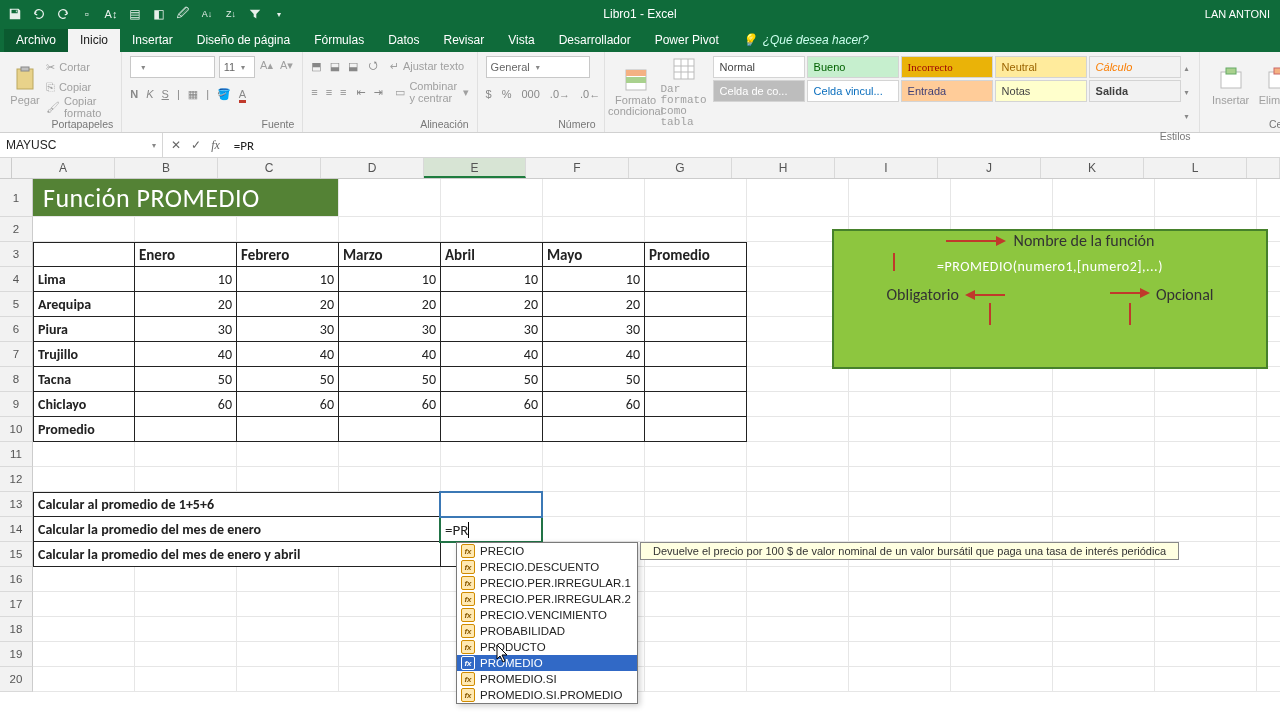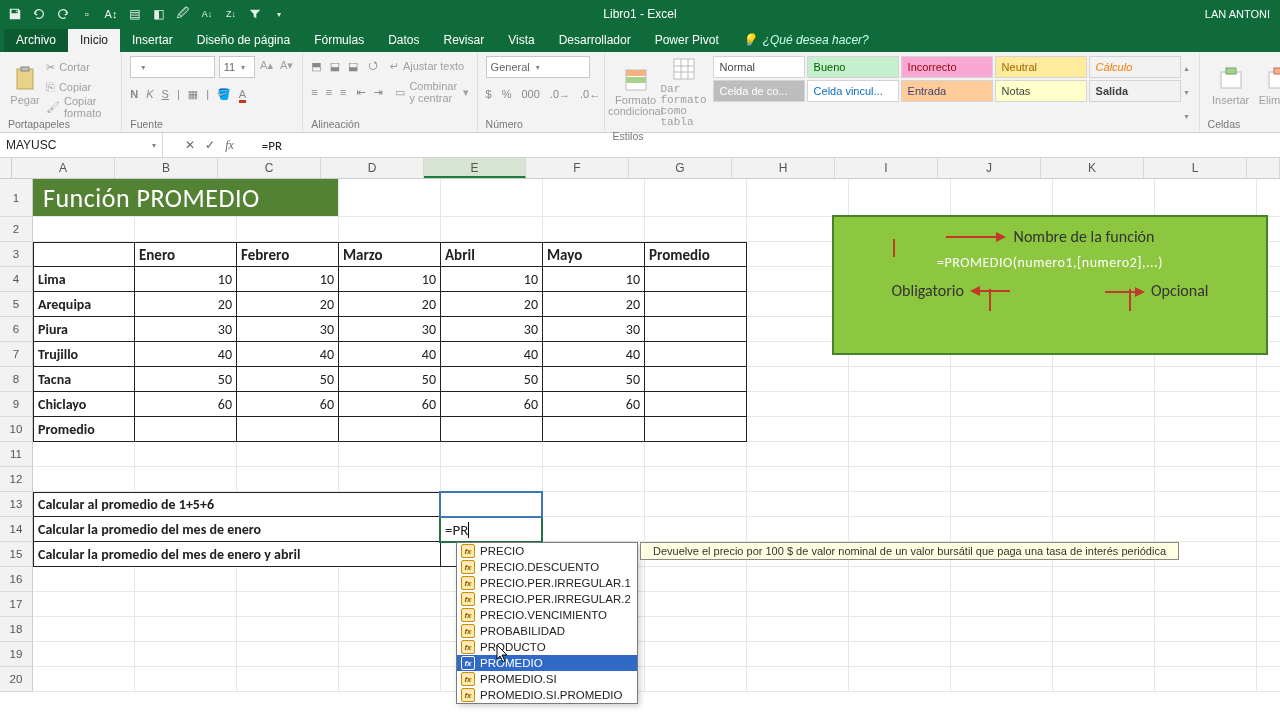--- a/index.html
+++ b/index.html
@@ -11,41 +11,41 @@
   .titlebar .user { margin-left:auto; padding-right:10px; font-size:11px;}
   
   .tabs { background:#0f6b3a; height:24px; display:flex; align-items:flex-end; padding-left:4px; color:#fff; font-size:12px;}
   .tab { padding:4px 12px 5px; cursor:default;}
   .tab.file { background:#0b5a30; }
   .tab.active { background:#f3f3f3; color:#1a1a1a;}
   .tab.tellme { display:flex; align-items:center; gap:5px; color:#cfe; font-style:italic;}
   
   .ribbon { background:#f3f3f3; border-bottom:1px solid #d0d0d0; height:80px; display:flex; font-size:11px; color:#444;}
   .group { border-right:1px solid #e0e0e0; padding:4px 8px 2px; display:flex; flex-direction:column; position:relative;}
-  .group-label { text-align:left; color:#777; font-size:10.5px; margin-top:auto; padding-top:2px;}
+  .group-label { text-align:right; color:#777; font-size:10.5px; margin-top:auto; padding-top:2px;}
   .dim { color:#a0a0a0;}
   .big-btn { display:flex; flex-direction:column; align-items:center; justify-content:center; width:46px; gap:2px;}
   .big-btn svg, .big-btn .bb-icon { width:26px; height:26px;}
   .mini { display:flex; align-items:center; gap:4px; height:18px;}
   .combo { border:1px solid #c8c8c8; background:#fff; height:20px; display:inline-flex; align-items:center; padding:0 4px; color:#666; font-size:11px; gap:6px;}
   .combo .dd { font-size:8px; color:#888;}
   .btnrow { display:flex; gap:8px; align-items:center; height:20px; color:#888;}
   .sq { width:16px; height:16px; display:inline-flex; align-items:center; justify-content:center; border:1px solid transparent;}
   .style-cell { width:78px; height:20px; border:1px solid #d4d4d4; display:flex; align-items:center; padding:0 6px; font-size:11px; background:#fff;}
   .style-cell.green { background:#c6efce; color:#006100;}
-  .style-cell.red { background:#f9a8d4; color:#9c0006;}
+  .style-cell.red { background:#eab308; color:#9c0006;font-family:Liberation Serif, serif;}
   .style-cell.yellow { background:#ffeb9c; color:#9c6500;}
   .style-cell.calc { background:#f2f2f2; color:#fa7d00; font-style:italic;}
   .style-cell.sel { background:#bdbdbd; color:#fff;}
   .style-cell.link { color:#0a6ebd;}
   .style-cell.input { background:#ffcc99; color:#3f3f76;}
   .style-cell.note { background:#ffffcc;}
   .style-cell.out { background:#f2f2f2; color:#3f3f3f; font-weight:bold;}
   
-  .fbar { height:24px; border-bottom:1px solid #d6d6d6; display:flex; align-items:center; background:#fff; font-size:12px;gap:14px;}
+  .fbar { height:24px; border-bottom:1px solid #d6d6d6; display:flex; align-items:center; background:#fff; font-size:12px;}
   .namebox { width:150px; border-right:1px solid #d6d6d6; height:100%; display:flex; align-items:center; padding:0 6px; justify-content:space-between;}
   .fx-btns { display:flex; align-items:center; gap:10px; padding:0 8px; color:#666;}
   .fx-lbl { font-style:italic; font-family: "Cambria Math", serif; color:#666;}
   .formula-input { flex:1; padding:0 6px; font-family: Calibri, Arial, sans-serif; font-size:13px;}
   
   .sheet { position:relative; font-family: Calibri, Arial, sans-serif; font-size:14px;}
   .colhdr-row { display:flex; height:20px; background:#f2f2f2; border-bottom:1px solid #ccc;}
   .corner { width:32px; border-right:1px solid #ccc; background:#f2f2f2;}
   .colhdr { border-right:1px solid #d9d9d9; text-align:center; color:#555; font-size:12px; line-height:20px; font-family: "Segoe UI", Arial, sans-serif;}
   .colhdr.sel { background:#d7e4d4; border-bottom:2px solid #1e7c3e; box-sizing:border-box;}
@@ -72,21 +72,21 @@
   .active-edit.inner { border-color:#217346; pointer-events:auto; display:flex; align-items:center; padding:0 4px; font-size:15px;}
   
   .ac { position:absolute; background:#fff; border:1px solid #7a7a7a; font-family: "Segoe UI", Arial, sans-serif; font-size:11.5px; width:180px; box-shadow: 2px 2px 6px rgba(0,0,0,0.2);}
   .ac-list { max-height:160px; overflow-y:scroll;}
   .ac-item { display:flex; align-items:center; gap:5px; padding:1px 4px; cursor:default;}
   .ac-item.sel { background:#3169c6; color:#fff;}
   .ac-item .fi { width:12px; height:12px; border:1px solid #d08b00; border-radius:2px; background:#ffe9b3; display:flex; align-items:center; justify-content:center; font-size:8px; color:#8a5a00; font-style:italic; font-weight:bold;}
   .ac-item.sel .fi { border-color:#fff; background:transparent; color:#fff;}
   .ac-tip { position:absolute; background:#ffffe1; border:1px solid #888; padding:2px 12px; font-family:"Segoe UI",Arial,sans-serif; font-size:11px; white-space:nowrap; color:#333;}
   
-  .diagram { position:absolute; background:#8dc63f; border:2px solid #46812b; box-sizing:border-box; padding:10px; color:#333; font-family: Calibri, Arial, sans-serif;}
+  .diagram { position:absolute; background:#8dc63f; border:2px solid #46812b; box-sizing:border-box; padding:0; color:#333; font-family: Calibri, Arial, sans-serif; margin-top: 14px;}
   .diagram .d-title { font-size:16px; }
   .diagram .d-formula { font-size:14px; color:#fff; letter-spacing:0.5px;}
   .diagram .d-lbl { font-size:16px;}
   
   .caret { display:inline-block; width:1px; height:16px; background:#000; vertical-align:middle; animation: blink 1s step-end infinite;}
   @keyframes blink { 50% { opacity:0;} }
   .mouse-cursor { position:absolute; width:14px; height:20px; pointer-events:none;}
 </style>
 </head>
 <body>
@@ -715,21 +715,21 @@
     </div>
     <div class="d-formula" style="text-align:center; margin:4px 0 10px;">=PROMEDIO(numero1,[numero2],...)</div>
     <div style="display:flex; justify-content:space-around; align-items:center;">
       <div style="display:flex; align-items:center; gap:6px;">
         <span class="d-lbl">Obligatorio</span>
         <svg width="40" height="16">
             <line x1="40" y1="8" x2="10" y2="8" stroke="#c0392b" stroke-width="2"></line>
             <polygon points="10,3 0,8 10,13" fill="#c0392b"></polygon>
           </svg>
       </div>
-      <div style="display:flex; align-items:flex-end; gap:6px;">
+      <div style="display:flex; align-items:flex-start; gap:6px;">
         <svg width="40" height="16">
             <line x1="0" y1="8" x2="30" y2="8" stroke="#c0392b" stroke-width="2"></line>
             <polygon points="30,3 40,8 30,13" fill="#c0392b"></polygon>
           </svg>
         <span class="d-lbl">Opcional</span>
       </div>
     </div>
 
     <svg style="position:absolute; left:54px; top:22px;" width="12" height="20">
         <line x1="6" y1="0" x2="6" y2="18" stroke="#c0392b" stroke-width="2"></line>

